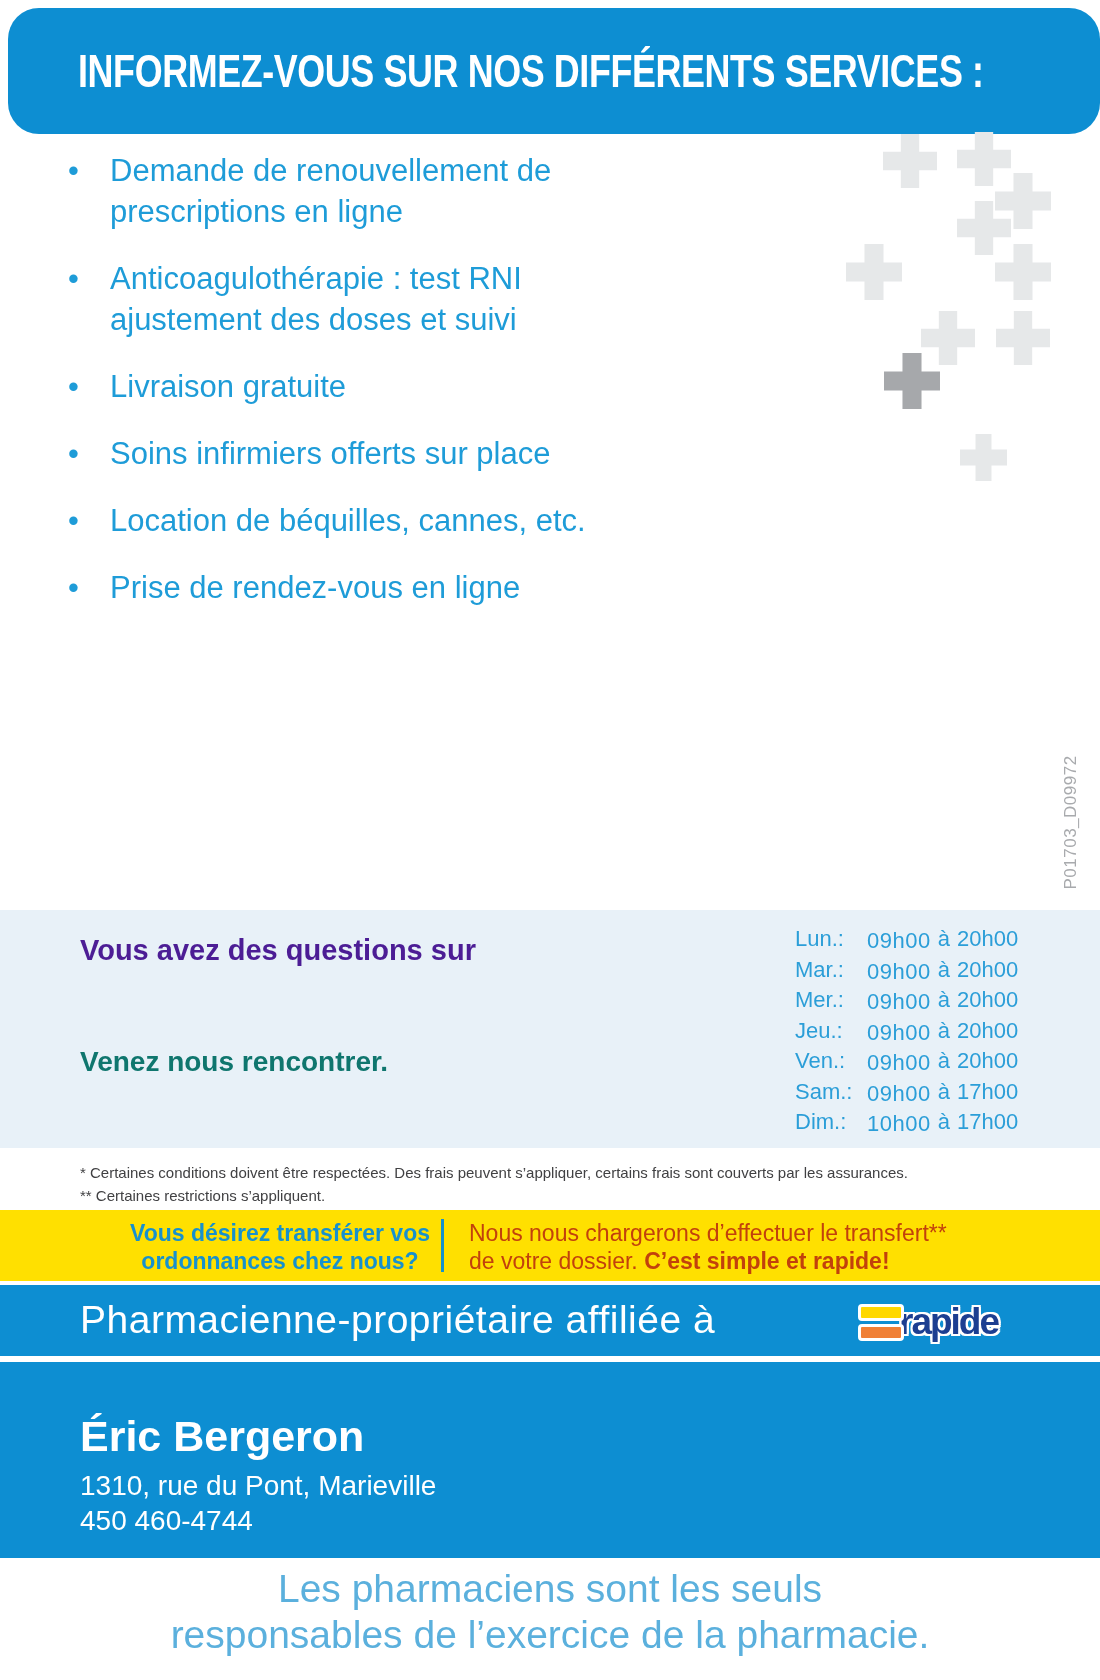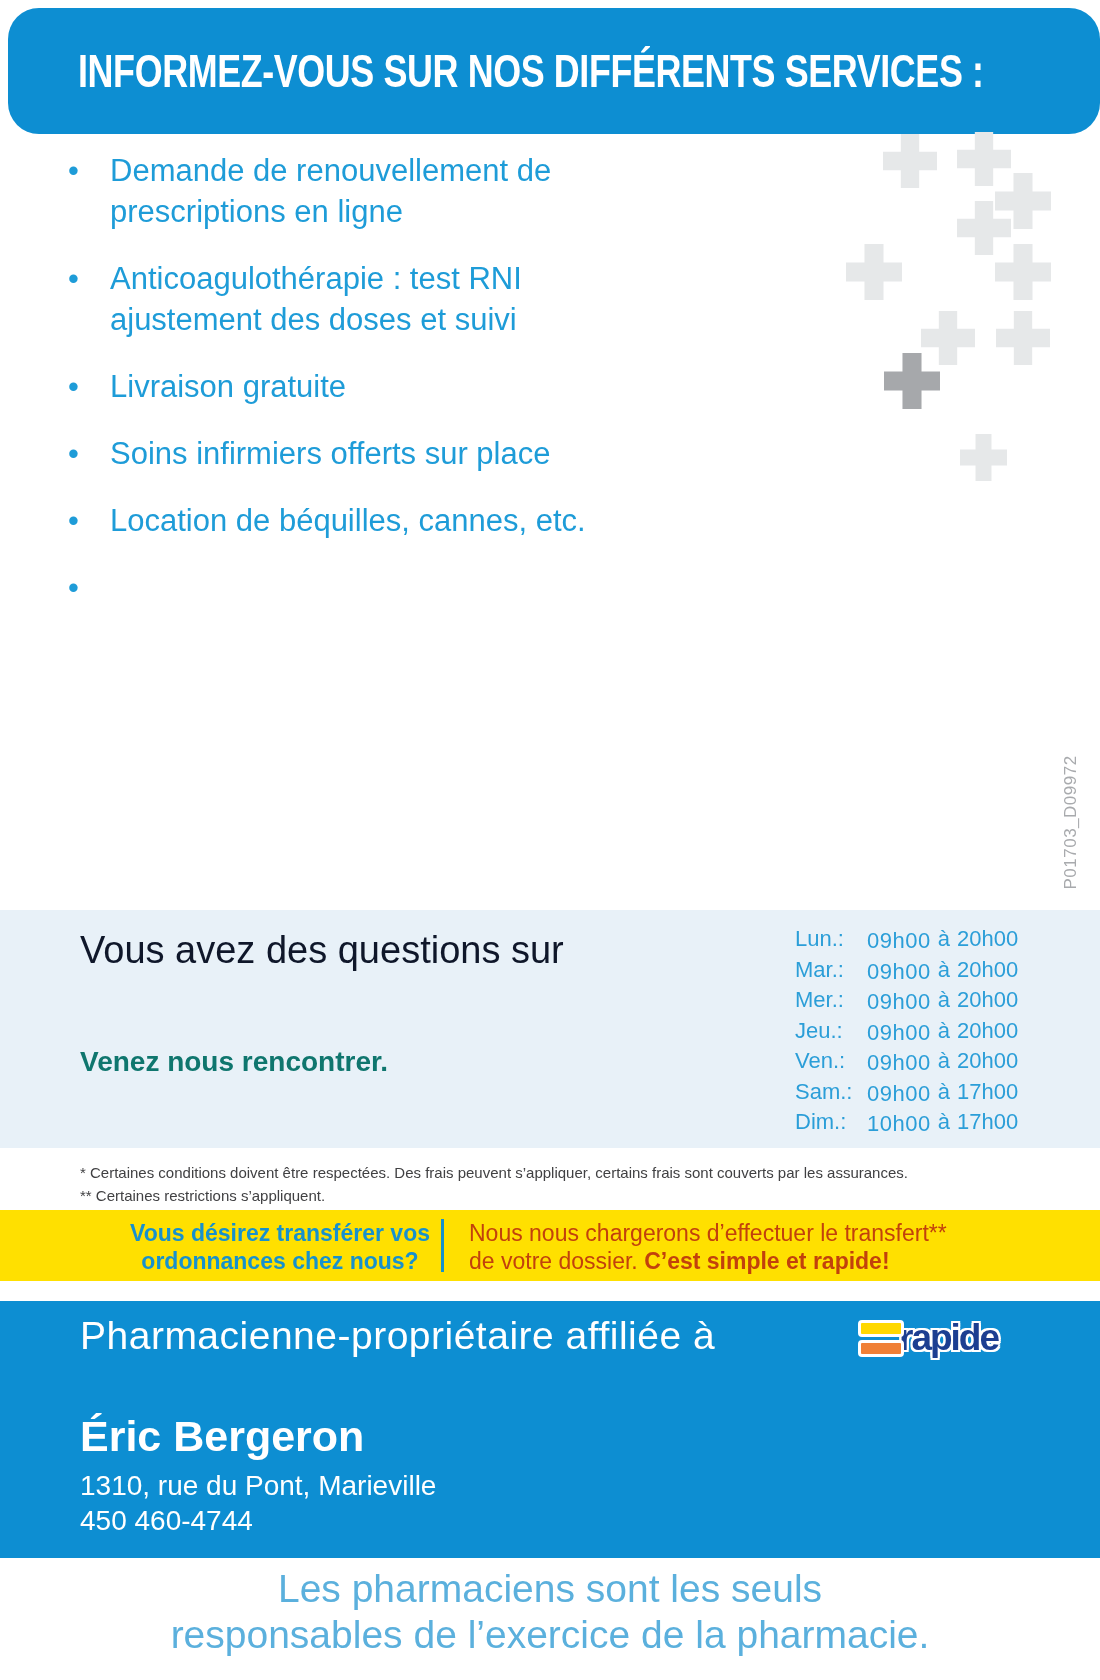--- a/index.html
+++ b/index.html
@@ -35,21 +35,21 @@
 
   
   .vcode {
     position:absolute; left:1008px; top:817px; width:125px; height:20px;
     transform:rotate(-90deg); transform-origin:center;
     font-size:17px; color:#a8aaad; letter-spacing:0.5px; white-space:nowrap;
   }
 
   
   .infoband { position:absolute; left:0; top:910px; width:1100px; height:238px; background:#e8f1f8; }
-  .q-heading { position:absolute; left:80px; top:22px; font-size:38px; font-weight:normal; color:#0f172a; line-height:37px; }
+  .q-heading { position:absolute; left:80px; top:22px; font-size:29px; font-weight:bold; color:#4c1d95; line-height:37px; }
   .q-line { display:block; }
   .cta-heading { position:absolute; left:80px; top:136px; font-size:28px; font-weight:bold; color:#0f766e; }
 
   .hours { position:absolute; left:795px; top:16px; }
   .hrow { display:flex; align-items:baseline; height:30.5px; font-size:22px; color:#2b9ed8; }
   .hday { width:72px; flex:0 0 72px; }
   .hopen { position:relative; top:2px; letter-spacing:0.5px; }
   .hsep { margin:0 7px; }
 
   
@@ -61,21 +61,21 @@
   .transfer-q {
     position:absolute; left:118px; top:9px; width:324px; text-align:center;
     font-weight:bold; font-size:23px; color:#1791cd; line-height:28px;
   }
   .t-line { display:block; }
   .transfer-divider { position:absolute; left:441px; top:9px; width:3px; height:53px; background:#1791cd; }
   .transfer-a { position:absolute; left:469px; top:9px; font-size:23px; color:#c2410c; line-height:28px; }
   .t-bold { font-weight:bold; }
 
   
-  .affiliation-band { position:absolute; left:0; top:1285px; width:1100px; height:71px; background:#0d8ed2;margin-top:16px; }
+  .affiliation-band { position:absolute; left:0; top:1285px; width:1100px; height:71px; background:#0d8ed2; }
   .affiliation-label { position:absolute; left:80px; top:13px; font-size:39px; color:#ffffff; letter-spacing:0.5px; white-space:nowrap; }
   .uniprix-logo { position:absolute; left:858px; top:17px; height:40px; display:flex; align-items:center; }
   .logo-bars { display:flex; flex-direction:column; gap:3px; margin-right:-5px; position:relative; z-index:2; }
   .logo-bar { width:40px; height:11px; border:3px solid #ffffff; border-radius:4px; }
   .bar-yellow { background:#ffd800; }
   .bar-orange { background:#f08036; }
   .uniprix-text {
     font-size:37px; font-weight:bold; color:#1c3e91; letter-spacing:-2px; position:relative; z-index:1;
     text-shadow:-2px 0 0 #fff, 2px 0 0 #fff, 0 -2px 0 #fff, 0 2px 0 #fff,
                 -2px -2px 0 #fff, 2px 2px 0 #fff, -2px 2px 0 #fff, 2px -2px 0 #fff;
@@ -131,20 +131,23 @@
       </span>
     </div>
     <div class="svc-item">
       <span class="svc-bullet">•</span>
       <span class="svc-lines">
         <span class="svc-line">Location de béquilles, cannes, etc.</span>
       </span>
     </div>
     <div class="svc-item">
       <span class="svc-bullet">•</span>
+      <span class="svc-lines">
+        <span class="svc-line">Prise de rendez-vous en ligne</span>
+      </span>
     </div>
   </div>
 
   <div class="cross" style="left:883px; top:134px; width:54px; height:54px;"></div>
   <div class="cross" style="left:957px; top:132px; width:54px; height:54px;"></div>
   <div class="cross" style="left:995px; top:173px; width:56px; height:56px;"></div>
   <div class="cross" style="left:957px; top:201px; width:54px; height:54px;"></div>
   <div class="cross" style="left:995px; top:244px; width:56px; height:56px;"></div>
   <div class="cross" style="left:846px; top:244px; width:56px; height:56px;"></div>
   <div class="cross" style="left:921px; top:311px; width:54px; height:54px;"></div>

